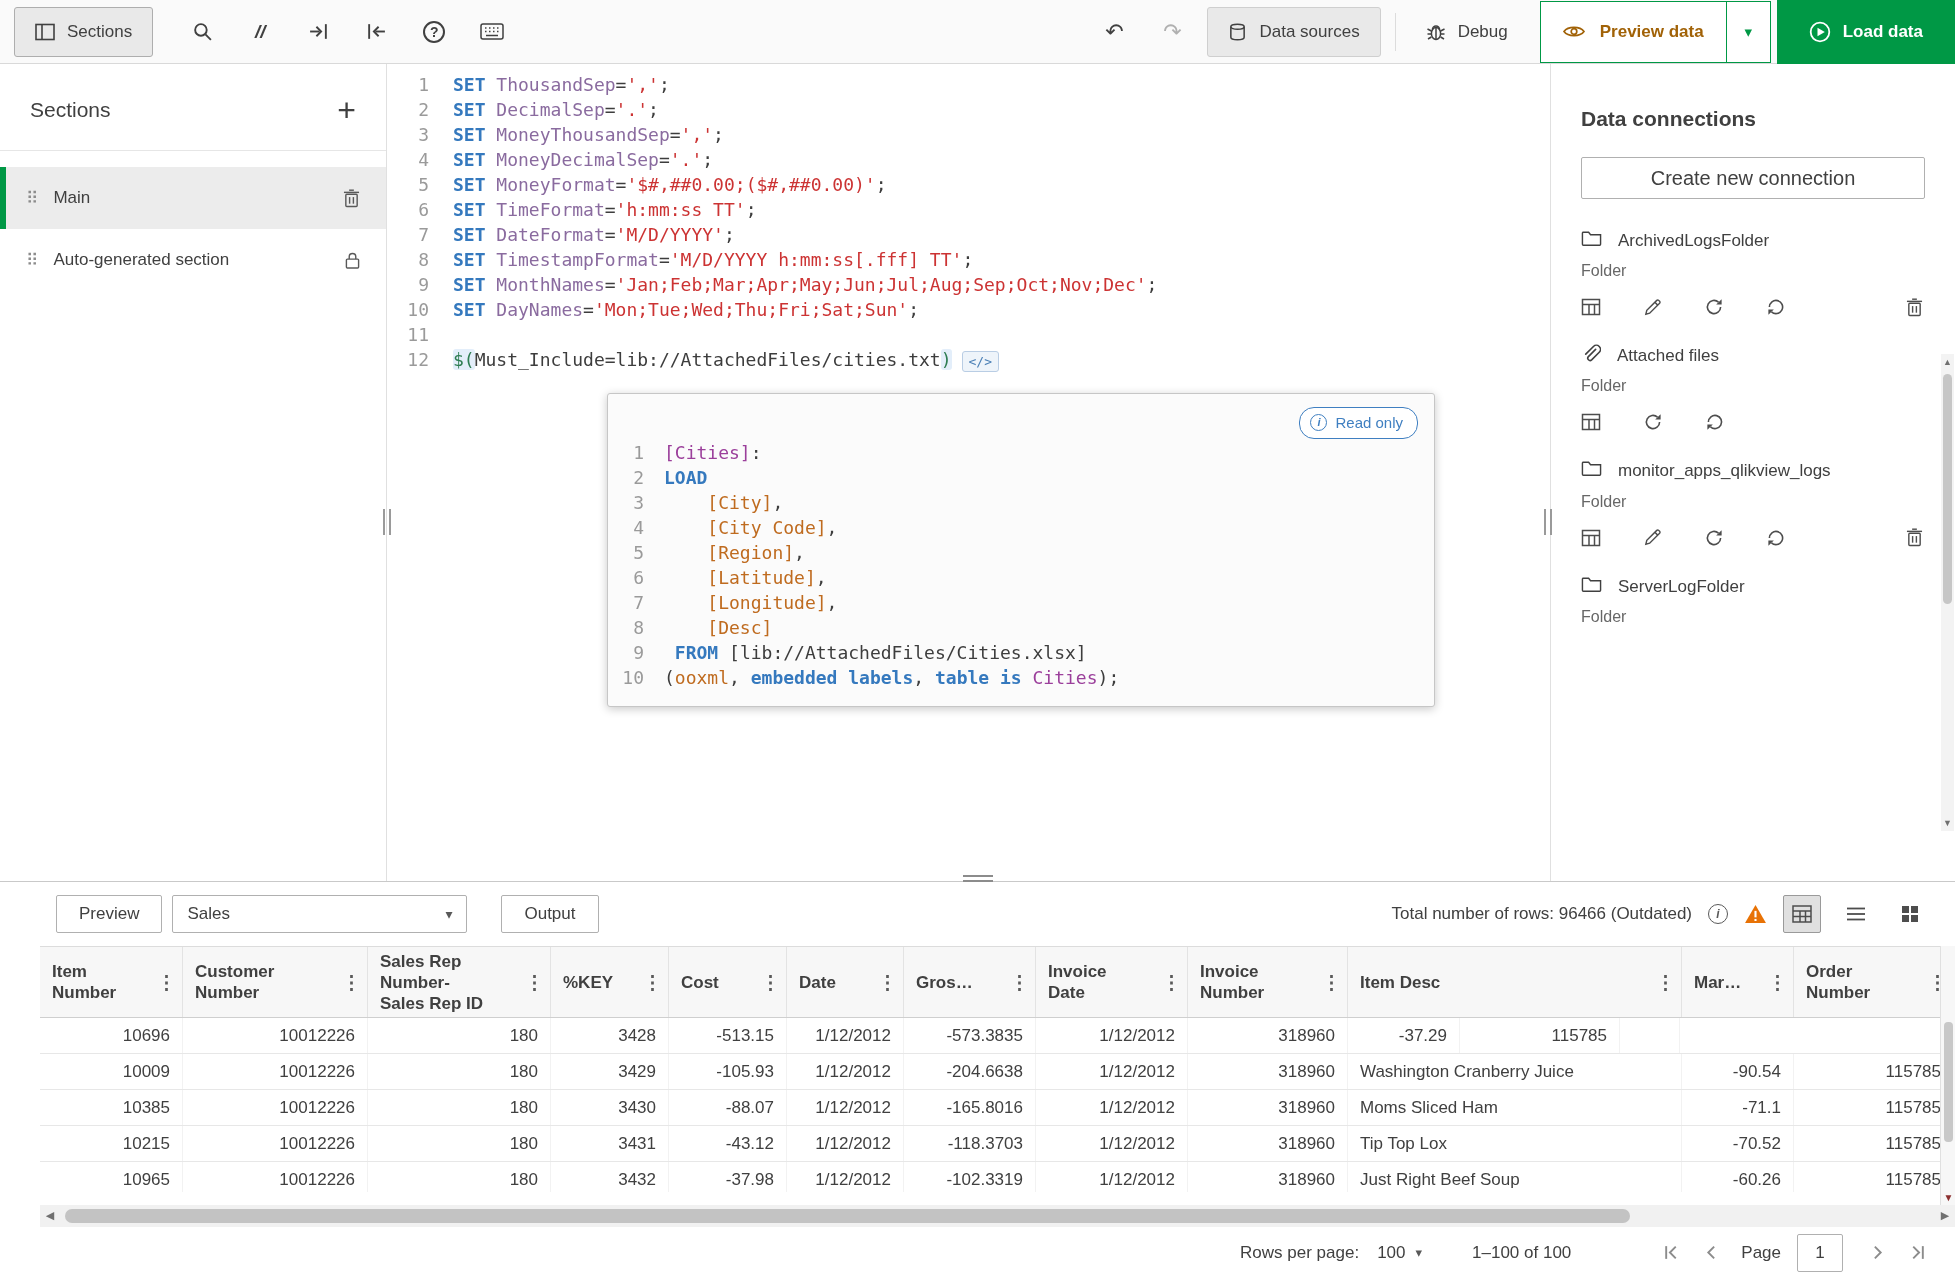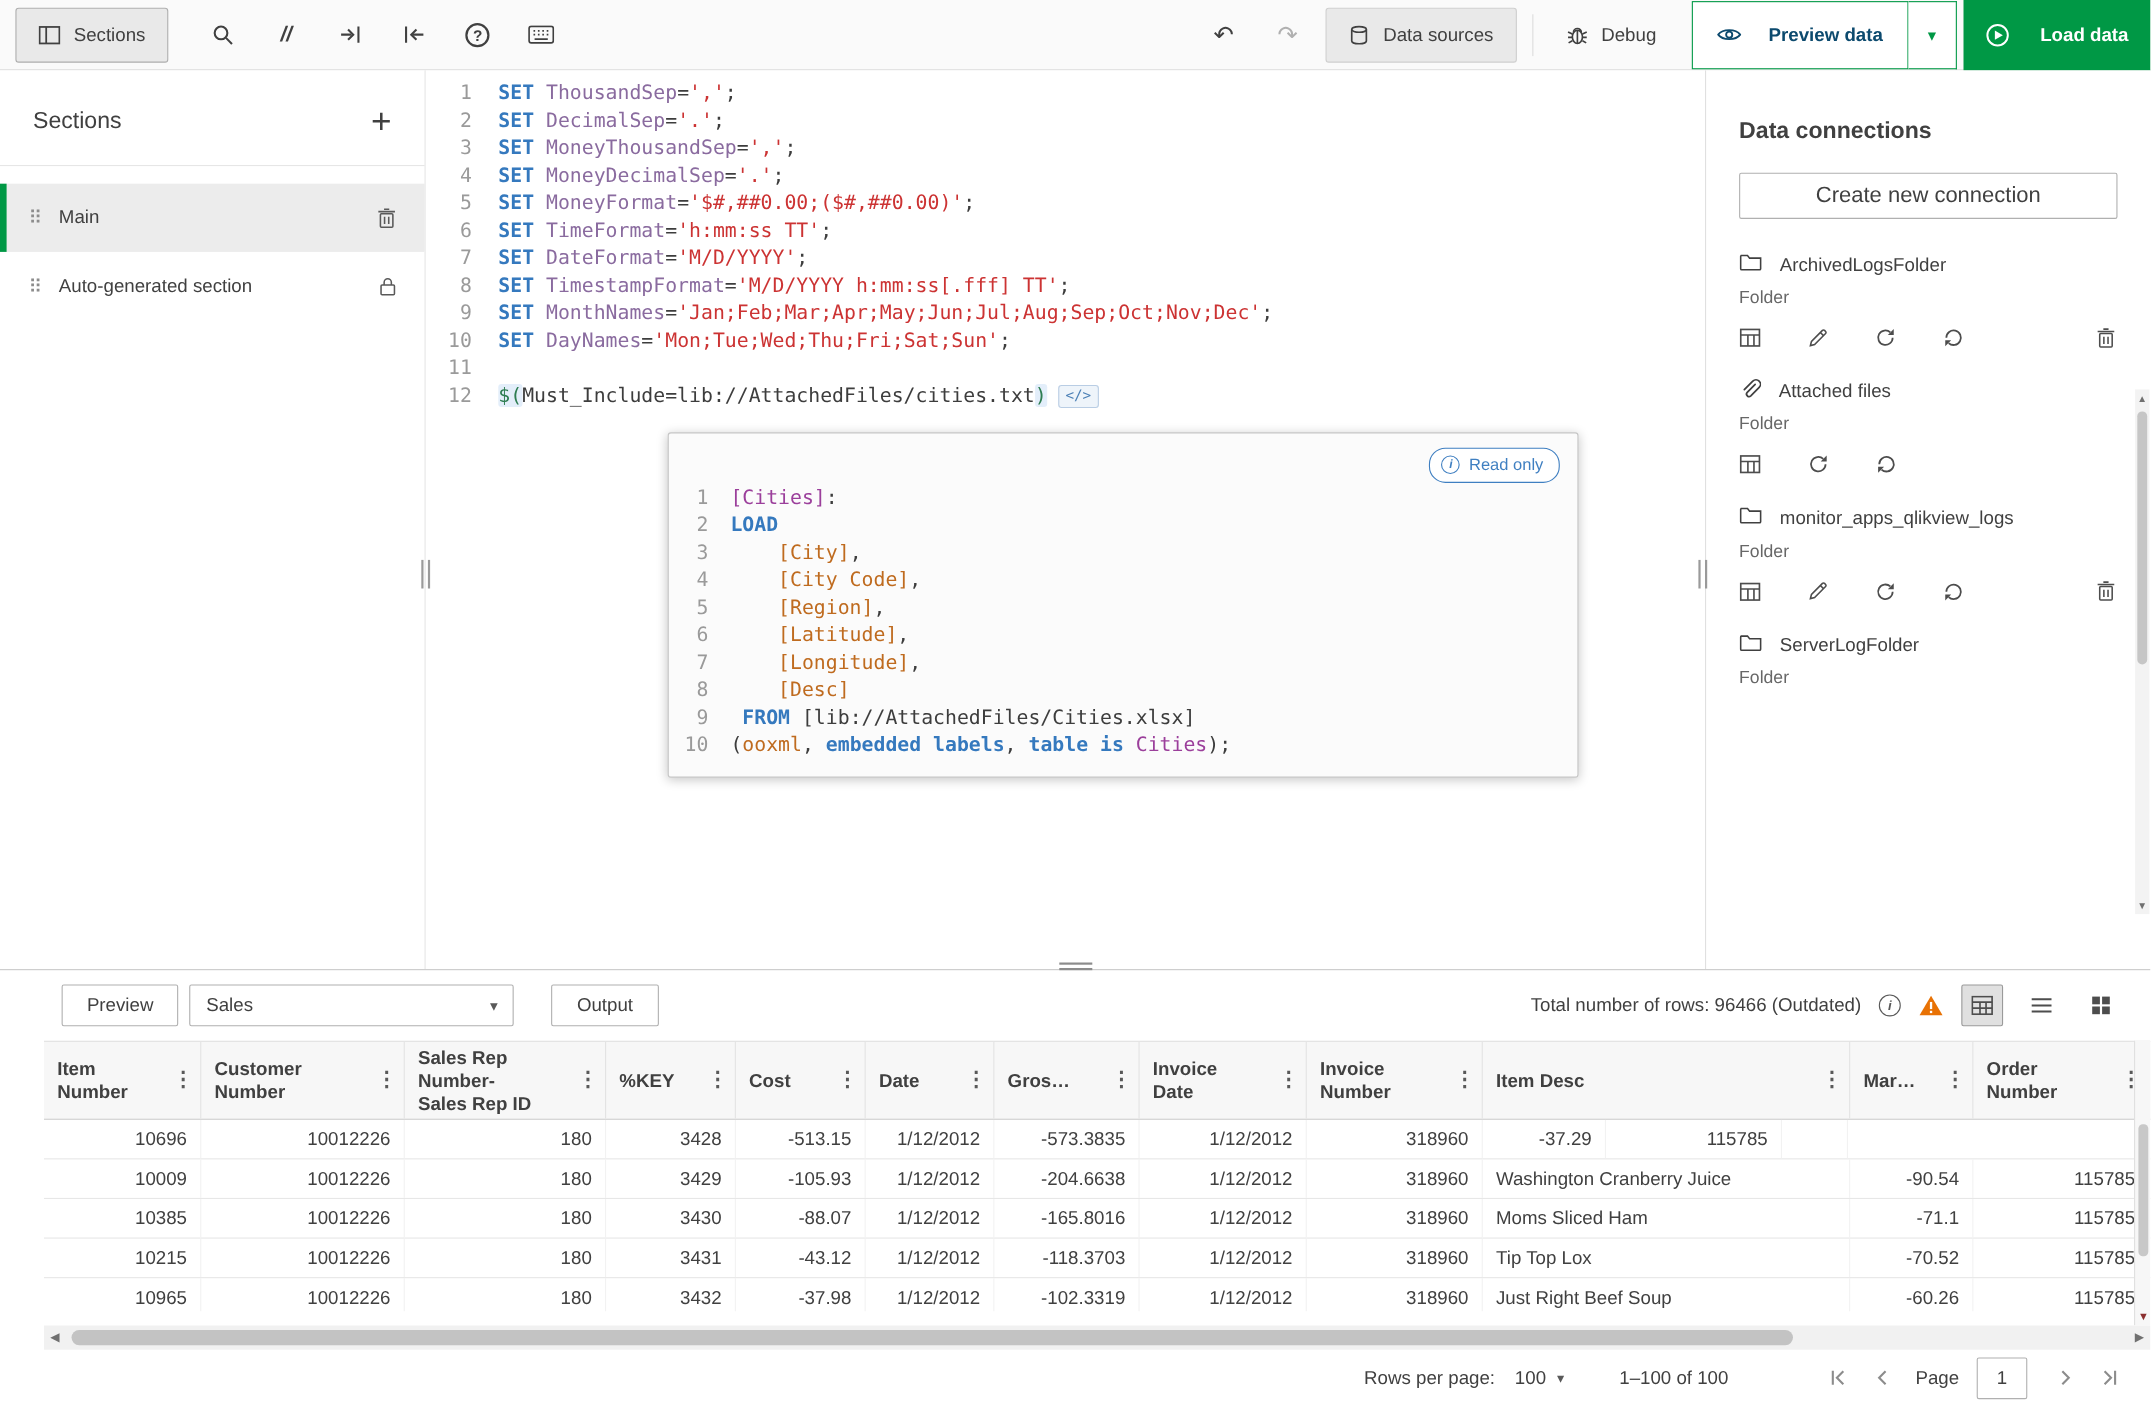--- a/index.html
+++ b/index.html
@@ -13,23 +13,23 @@
   .toolbar { height:64px; background:#fafafa; border-bottom:1px solid #d9d9d9; display:flex; align-items:center; justify-content:space-between; padding-left:14px; }
   .tb-left, .tb-right { display:flex; align-items:center; height:100%; }
   .sections-toggle { display:flex; align-items:center; gap:12px; height:50px; padding:0 20px; background:#e9e9e9; border:1px solid #aeaeae; border-radius:3px; margin-right:26px; }
   .icon-btn { width:46px; height:46px; display:flex; align-items:center; justify-content:center; color:#404040; border-radius:3px; margin-right:12px; font-size:22px; }
   .icon-btn.dim { color:#b0b0b0; }
   .slashes { font-weight:bold; font-size:19px; font-style:italic; }
   .circle-q { width:22px; height:22px; border:2px solid #404040; border-radius:50%; display:flex; align-items:center; justify-content:center; font-size:14px; font-weight:bold; }
   .tb-divider { width:1px; height:38px; background:#dcdcdc; margin:0 14px; }
   .tb-btn-gray { display:flex; align-items:center; gap:12px; height:50px; padding:0 20px; background:#e9e9e9; border:1px solid #cfcfcf; border-radius:3px; }
   .tb-btn-plain { display:flex; align-items:center; gap:12px; height:50px; padding:0 16px; border-radius:3px; }
-  .btn-preview { display:flex; align-items:center; gap:25px; height:62px; padding:0 22px; background:#fff; border:1px solid #009845; color:#0c4a6e; font-weight:bold; margin-left:16px; }
+  .btn-preview { display:flex; align-items:center; gap:15px; height:62px; padding:0 22px; background:#fff; border:1px solid #009845; color:#a16207; font-weight:bold; margin-left:16px; }
   .btn-preview-chev { height:62px; width:44px; display:flex; align-items:center; justify-content:center; background:#fff; border:1px solid #009845; border-left:none; color:#009845; font-size:15px; }
-  .btn-load { display:flex; align-items:center; gap:28px; height:64px; padding:0 20px; background:#009845; color:#fff; font-weight:bold; margin-left:6px; }
+  .btn-load { display:flex; align-items:center; gap:12px; height:64px; padding:0 32px; background:#009845; color:#fff; font-weight:bold; margin-left:6px; }
 
   
   .main { height:817px; display:flex; position:relative; }
 
   .sections-panel { width:387px; border-right:1px solid #e0e0e0; background:#fff; flex:0 0 auto; }
   .sp-header { display:flex; align-items:center; justify-content:space-between; padding:30px 30px 24px 30px; border-bottom:1px solid #e6e6e6; }
   .sp-title { font-size:21px; font-weight:normal; color:#404040; }
   .sp-add { font-size:32px; line-height:1; color:#404040; font-weight:300; }
   .sp-list { margin-top:16px; }
   .sp-item { display:flex; align-items:center; height:62px; padding:0 26px 0 20px; border-left:6px solid transparent; }

